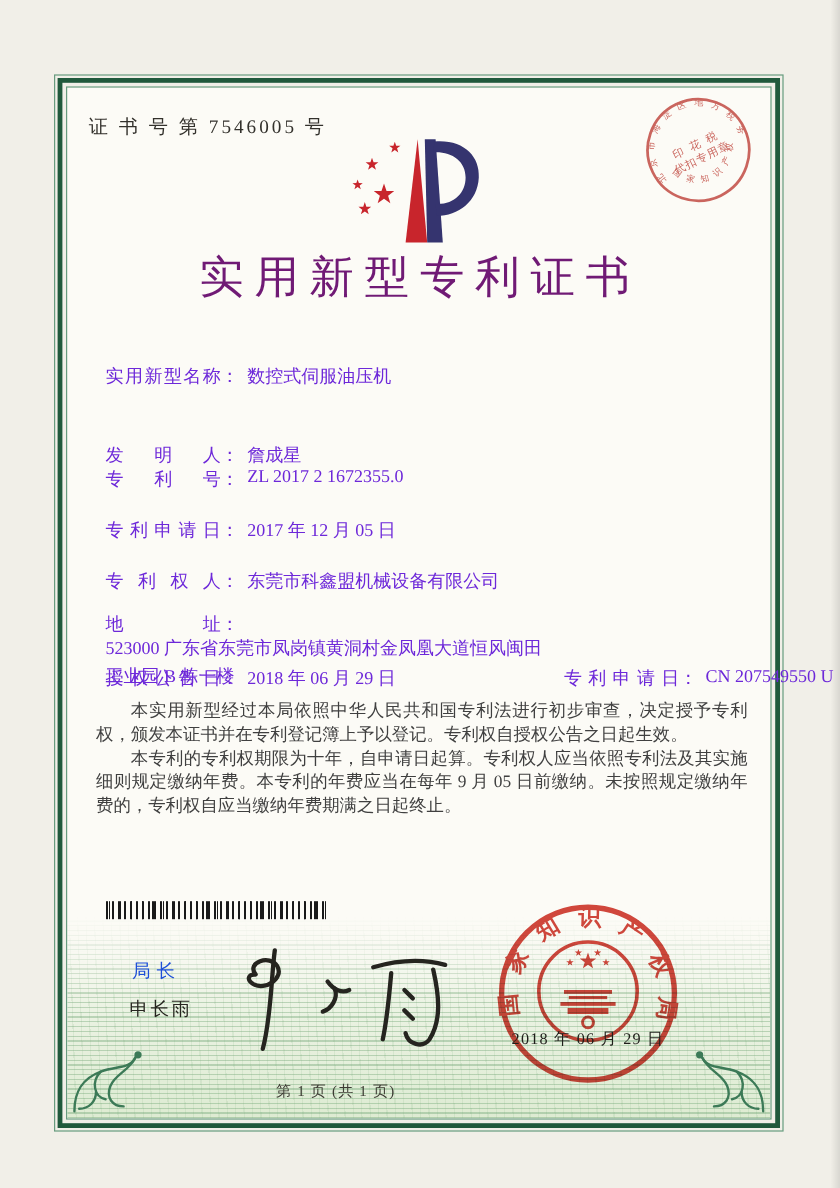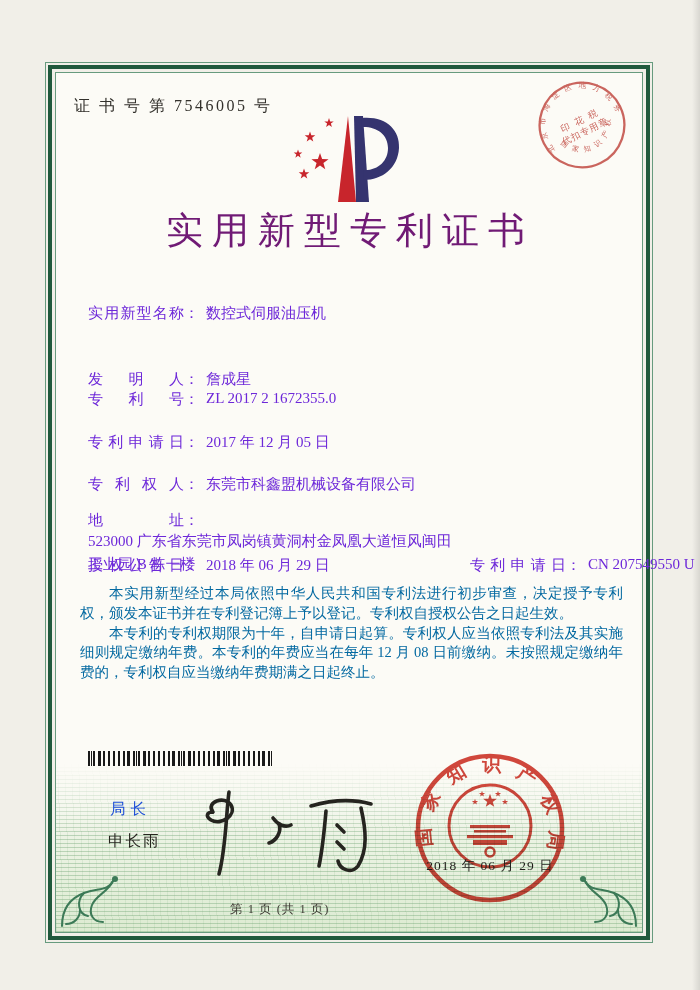--- a/index.html
+++ b/index.html
@@ -49,21 +49,21 @@
   .row-address{top:511px;}
   .row-grant{top:556px;}
   .flabel{display:inline-block;width:96px;text-align:justify;text-align-last:justify;vertical-align:top;}
   .fcolon{display:inline-block;margin-right:7px;vertical-align:top;}
   .fvalue{display:inline-block;vertical-align:top;}
   .row-address .fvalue{width:440px;white-space:pre-line;line-height:23px;}
   .grant-right{position:absolute;left:382px;top:0;white-space:nowrap;}
   
   .paragraphs{
     position:absolute;left:80px;top:584px;width:543px;z-index:3;
-    font-size:14.5px;line-height:19.8px;text-align:justify;color:#0369a1;
+    font-size:14.5px;line-height:19.8px;text-align:justify;color:#404040;
   }
   .paragraphs p{margin:0;text-indent:2em;}
   
   .barcode{
     position:absolute;left:88px;top:751px;width:184px;height:15px;z-index:3;
     background:
       repeating-linear-gradient(90deg,#191919 0 2px,rgba(0,0,0,0) 2px 5px),
       repeating-linear-gradient(90deg,rgba(0,0,0,0) 0 3px,#191919 3px 4px,rgba(0,0,0,0) 4px 9px);
   }
   .signer-title{position:absolute;left:110px;top:799px;font-size:15.5px;letter-spacing:5px;color:#1d4ed8;z-index:4;}
@@ -149,21 +149,21 @@
 </div>
 <div class="field-row row-grant">
   <span class="flabel">授权公告日</span><span class="fcolon">：</span><span class="fvalue">2018 年 06 月 29 日</span>
   <span class="grant-right">
     <span class="flabel">专利申请日</span><span class="fcolon">：</span><span class="fvalue">CN 207549550 U</span>
   </span>
 </div>
 
 <div class="paragraphs">
   <p>本实用新型经过本局依照中华人民共和国专利法进行初步审查，决定授予专利权，颁发本证书并在专利登记簿上予以登记。专利权自授权公告之日起生效。</p>
-  <p>本专利的专利权期限为十年，自申请日起算。专利权人应当依照专利法及其实施细则规定缴纳年费。本专利的年费应当在每年 12 月 08 日前缴纳。未按照规定缴纳年费的，专利权自应当缴纳年费期满之日起终止。</p>
+  <p>本专利的专利权期限为十年，自申请日起算。专利权人应当依照专利法及其实施细则规定缴纳年费。本专利的年费应当在每年 9 月 05 日前缴纳。未按照规定缴纳年费的，专利权自应当缴纳年费期满之日起终止。</p>
 </div>
 
 <div class="barcode"></div>
 
 <div class="signer-title">局长</div>
 <div class="signer-name">申长雨</div>
 
 <svg class="signature" viewBox="0 0 205 100">
   <g fill="none" stroke="#25241f" stroke-width="3.6" stroke-linecap="round" stroke-linejoin="round">
     <path d="M44,14 C41,36 41,70 34,96"></path>

